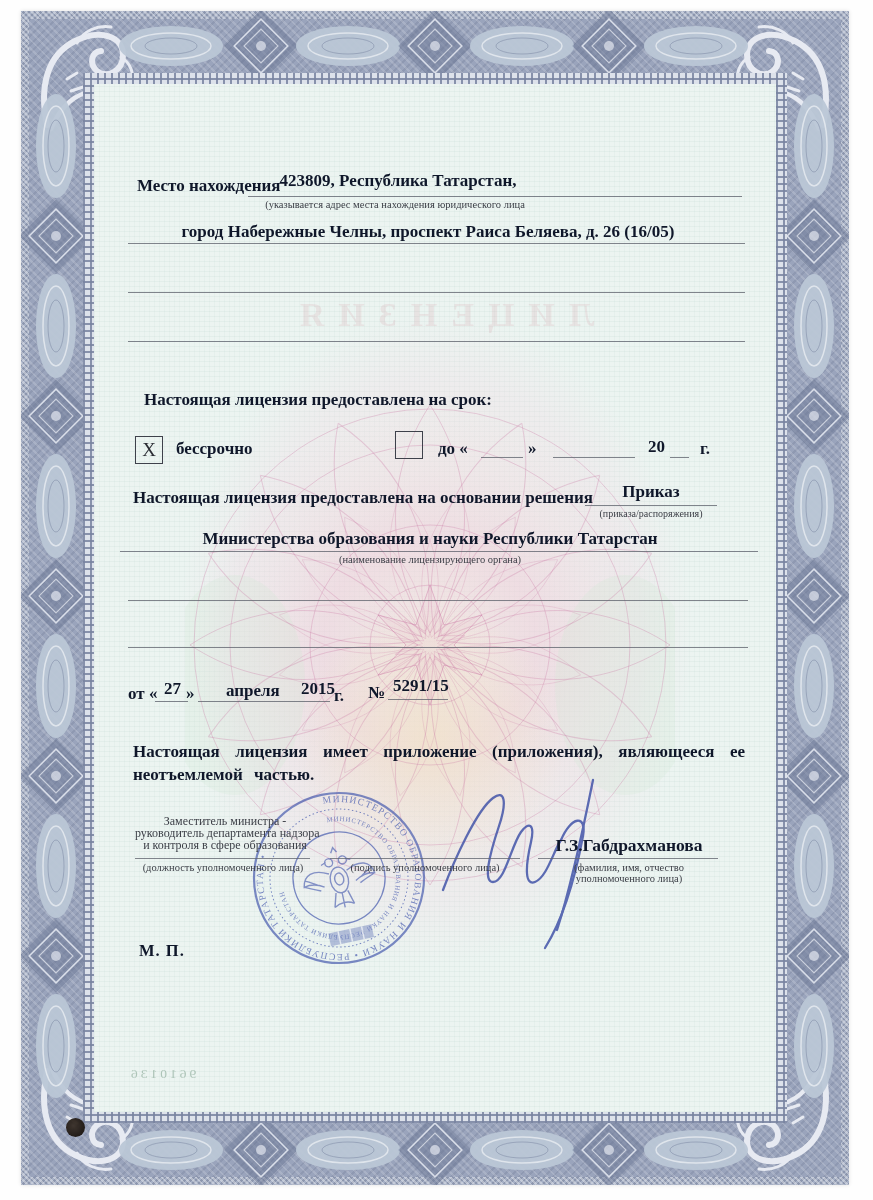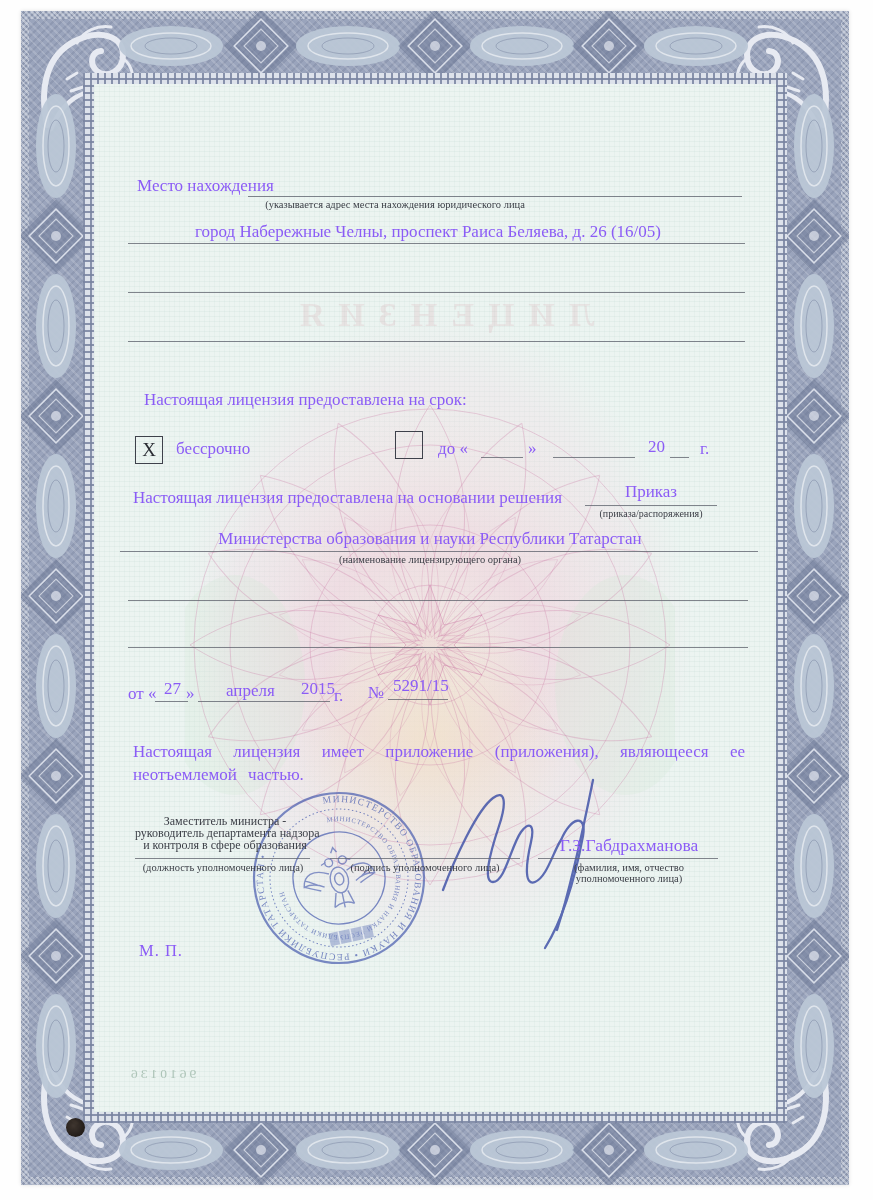--- a/index.html
+++ b/index.html
@@ -24,21 +24,21 @@
       repeating-linear-gradient(0deg, rgba(120,131,160,.85) 0 2px, transparent 2px 7px),
       linear-gradient(#dde2eb,#dde2eb);}
   .content{position:absolute;inset:73px;
     background:
       radial-gradient(340px 430px at 50% 54%, rgba(246,231,219,.55), rgba(243,214,226,.26) 60%, rgba(243,214,226,0) 76%),
       repeating-linear-gradient(0deg, rgba(150,190,178,.11) 0 1px, transparent 1px 5px),
       repeating-linear-gradient(90deg, rgba(150,190,178,.08) 0 1px, transparent 1px 5px),
       linear-gradient(#ecf4f1,#ecf4f1);}
   
   .layer{position:absolute;inset:0;z-index:3;}
-  .t{position:absolute;font-size:17px;line-height:1.22;color:#8b5cf6;white-space:nowrap;}
+  .t{position:absolute;font-size:17px;line-height:1.22;color:#0f172a;white-space:nowrap;font-weight:bold;}
   .c{position:absolute;font-size:10.5px;line-height:1.18;color:#3b3e46;text-align:center;white-space:nowrap;}
   .ctr{text-align:center;}
   .rule{position:absolute;height:0;border-top:1px solid rgba(96,100,110,.78);}
   .box{position:absolute;width:26px;height:26px;border:1.4px solid #3e414b;
        display:flex;align-items:center;justify-content:center;font-size:19px;color:#2c2e35;}
   .mir{transform:scaleX(-1);}
   .wm-title{position:absolute;font-size:34px;font-weight:bold;letter-spacing:14px;
        color:rgba(205,140,155,.17);text-align:center;}
   .wm-serial{position:absolute;font-size:13.5px;letter-spacing:3px;color:rgba(122,156,136,.55);}
   .punch{position:absolute;width:19px;height:19px;border-radius:50%;
@@ -177,20 +177,21 @@
     <path d="M0,-60 L14,-20 L52,-30 L24,0 L52,30 L14,20 L0,60 L-14,20 L-52,30 L-24,0 L-52,-30 L-14,-20 Z" transform="rotate(15) scale(.6)" stroke="rgba(203,122,166,.4)"></path>
   </g>
 </svg>
 
 <div class="layer">
 
   <div class="wm-title mir" style="left:230px;top:296px;width:420px;">ЛИЦЕНЗИЯ</div>
   <div class="wm-serial mir" style="left:128px;top:1066px;">9610136</div>
 
   <div class="t" style="left:137px;top:176px;">Место нахождения</div>
+  <div class="t ctr" style="left:248px;top:171px;width:300px;">423809, Республика Татарстан,</div>
   <div class="rule" style="left:248px;top:196px;width:494px;"></div>
   <div class="c" style="left:240px;top:199px;width:310px;">(указывается адрес места нахождения юридического лица</div>
 
   <div class="t ctr" style="left:128px;top:222px;width:600px;">город Набережные Челны, проспект Раиса Беляева, д. 26 (16/05)</div>
   <div class="rule" style="left:128px;top:243px;width:617px;"></div>
 
   <div class="rule" style="left:128px;top:292px;width:617px;"></div>
   <div class="rule" style="left:128px;top:341px;width:617px;"></div>
 
   <div class="t" style="left:144px;top:390px;">Настоящая лицензия предоставлена на срок:</div>

